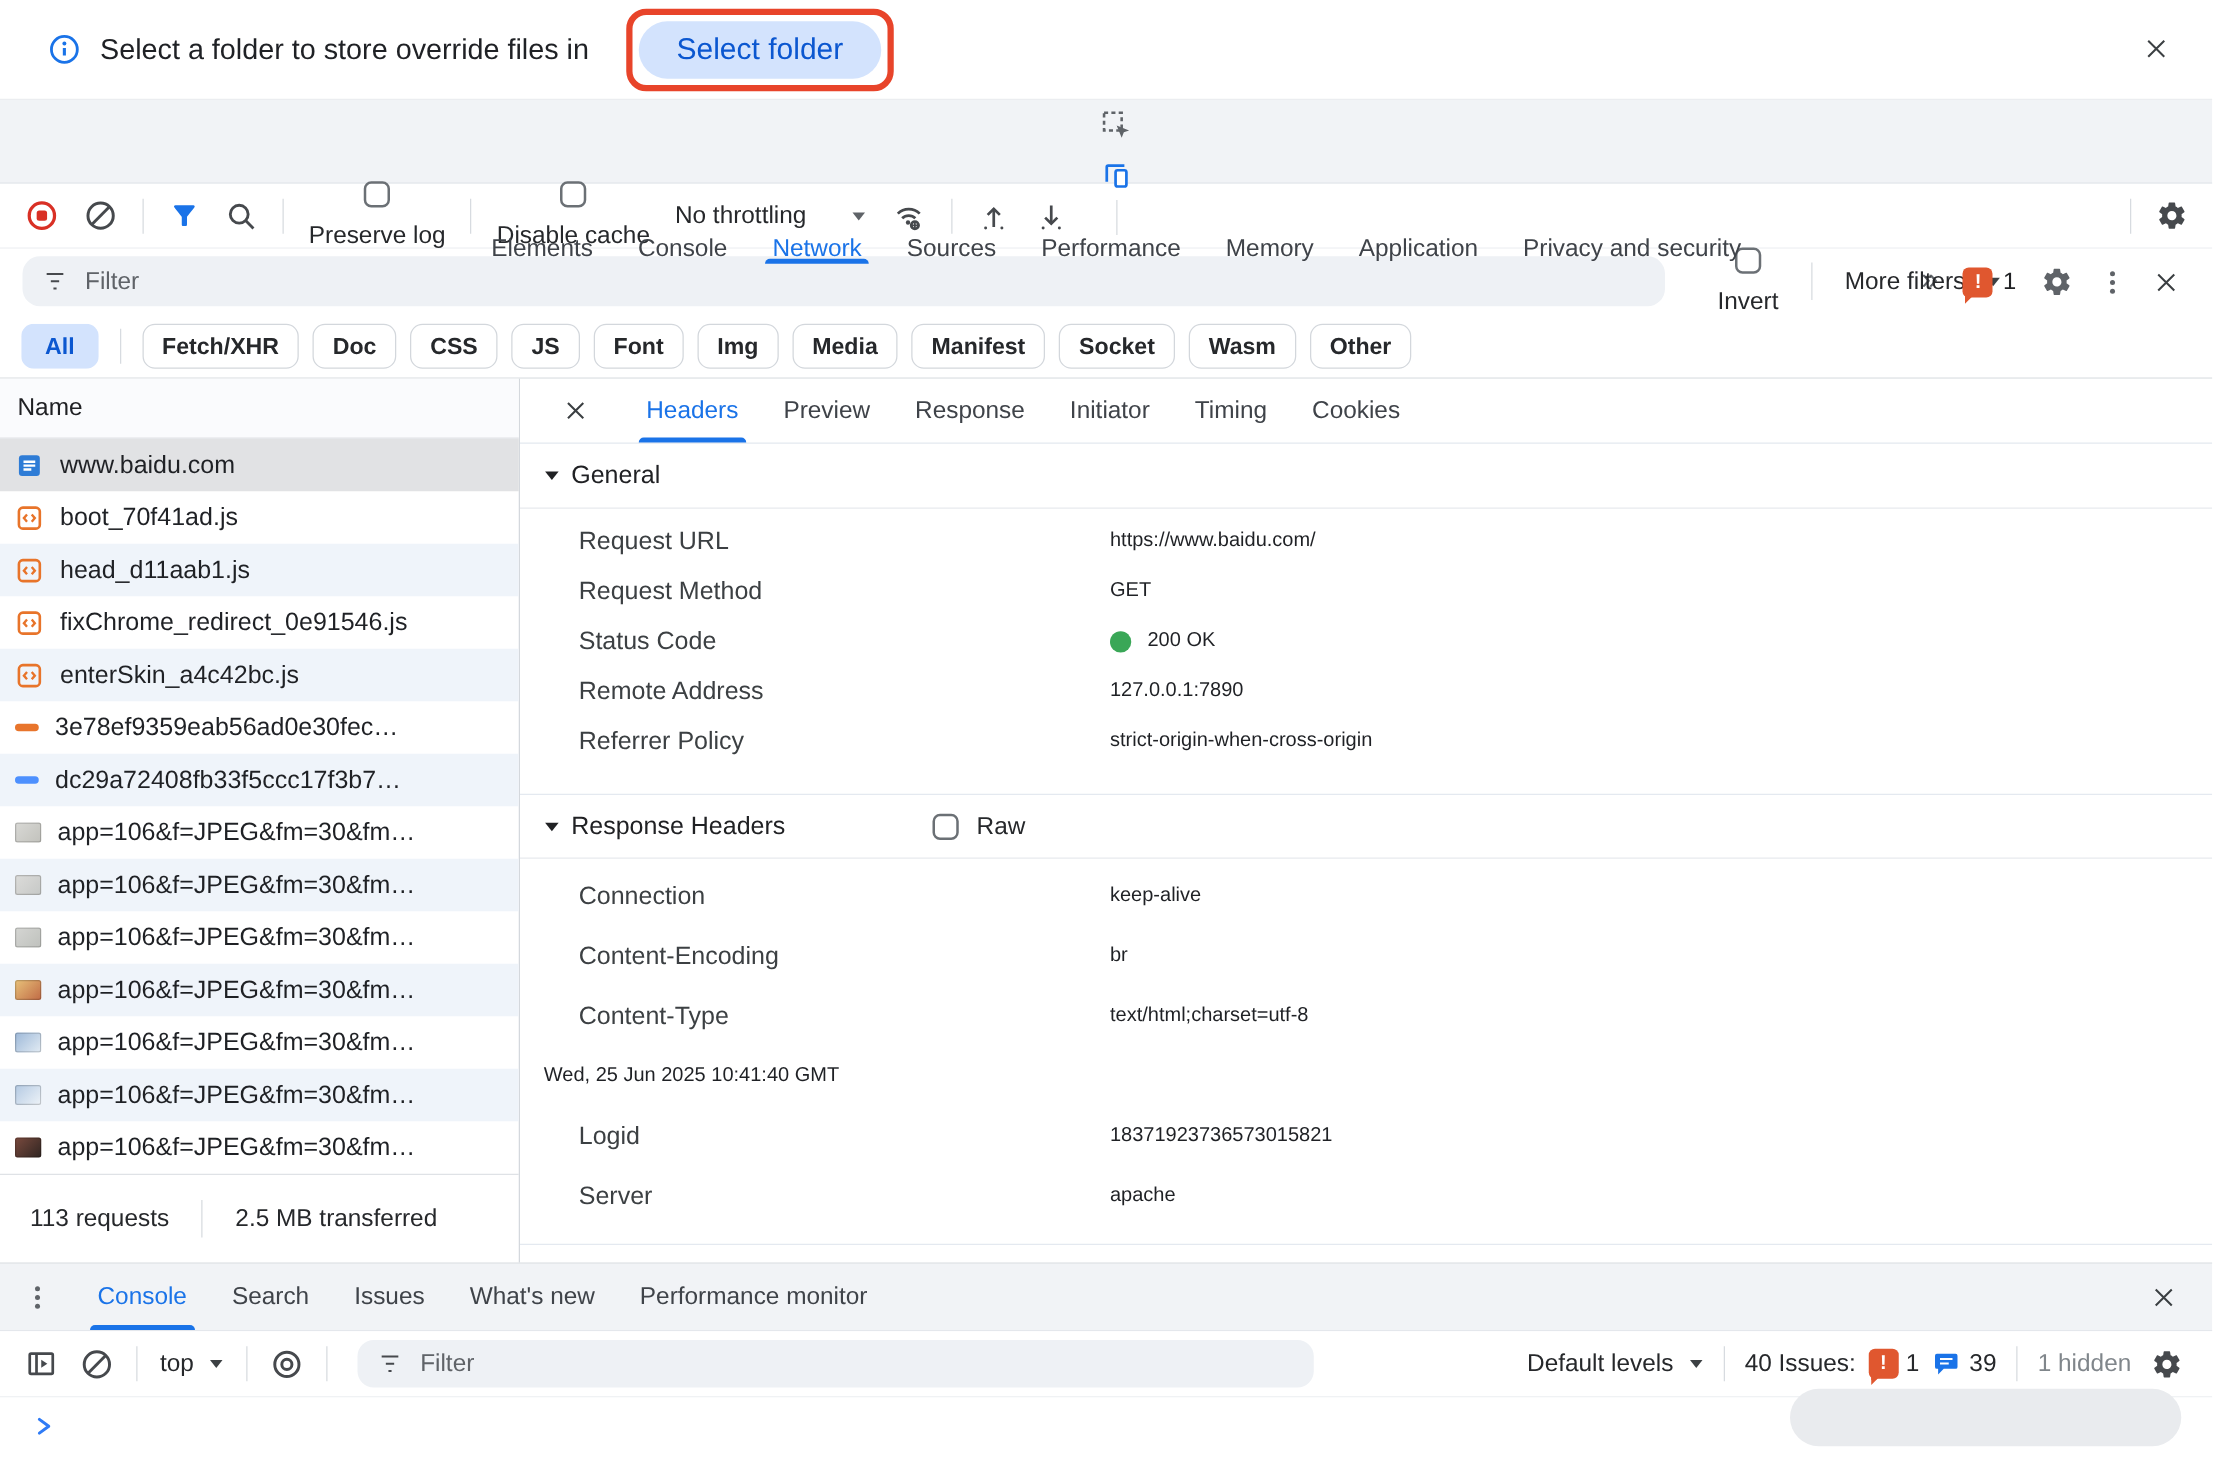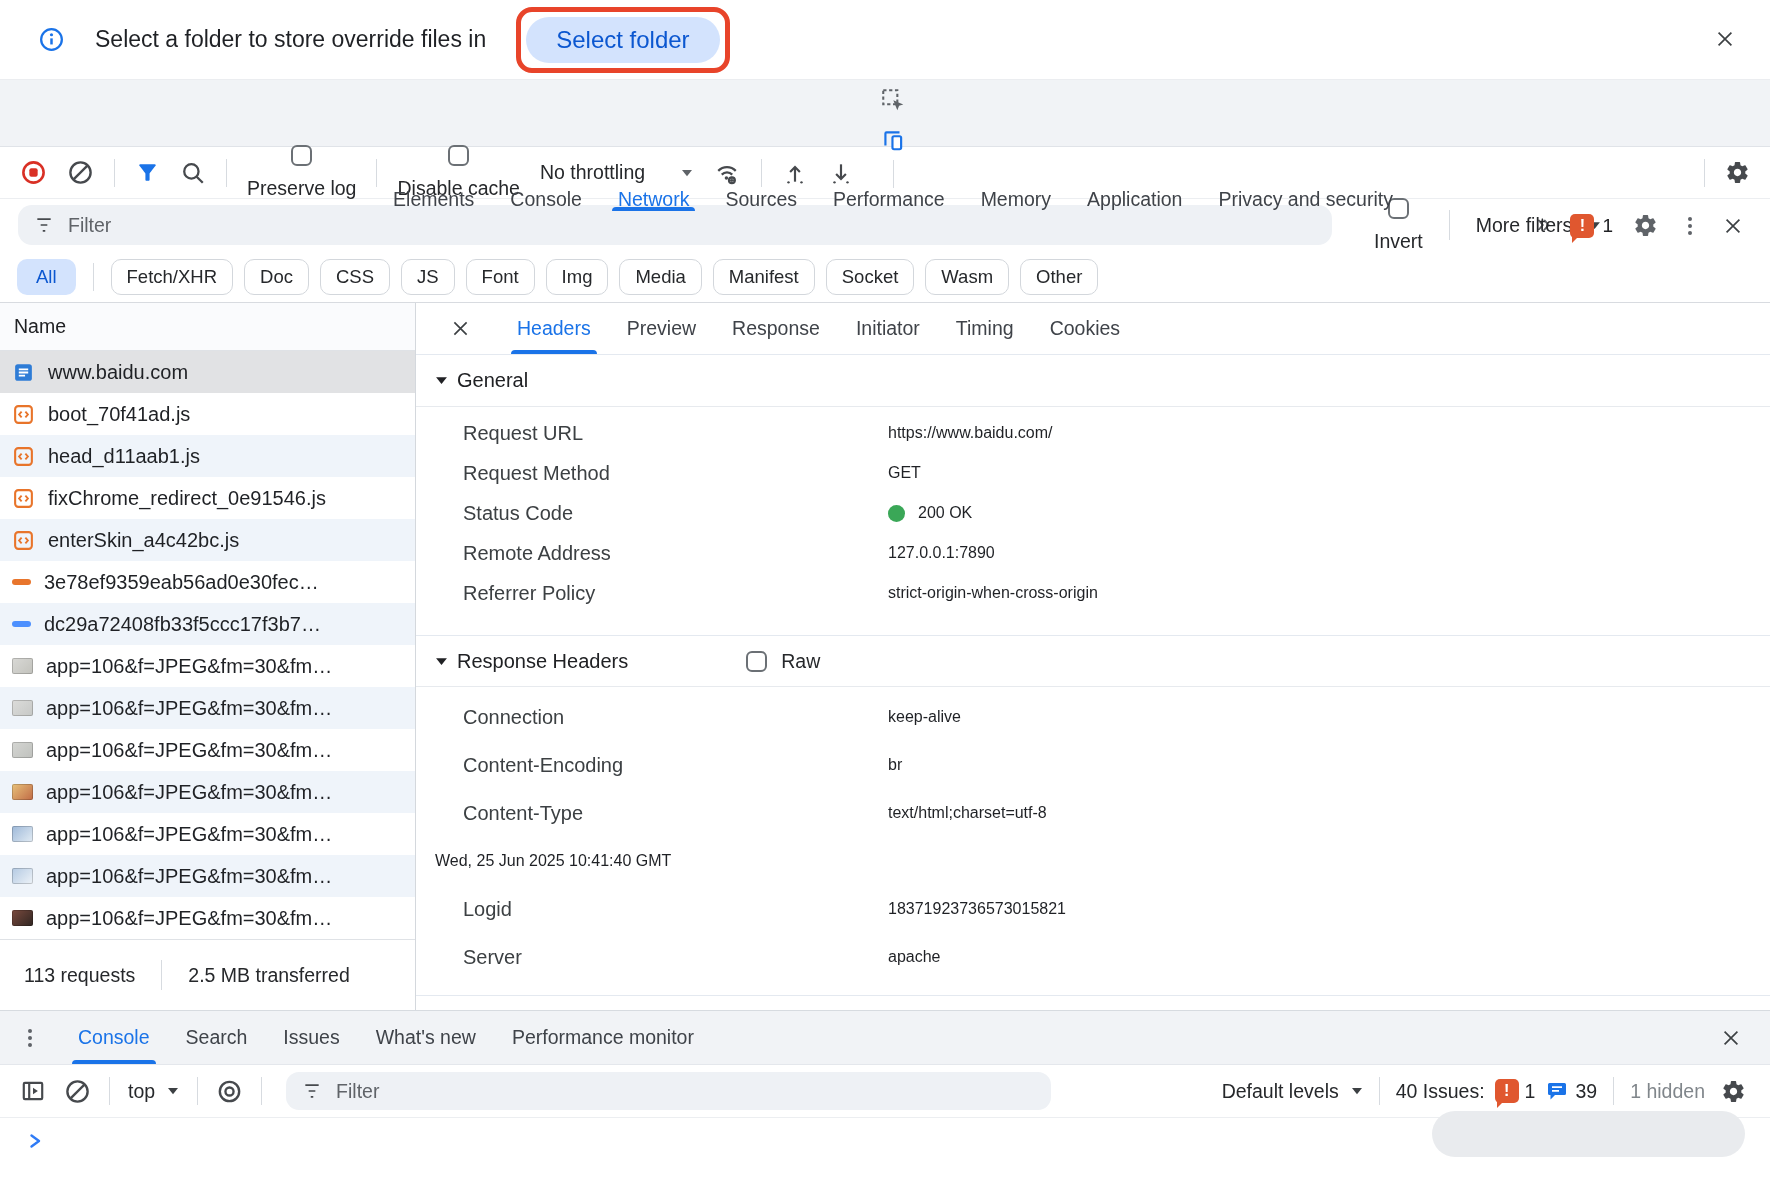--- a/index.html
+++ b/index.html
@@ -4,21 +4,21 @@
 <style>
   html,body{margin:0;padding:0;background:#fff;}
   *{box-sizing:border-box;}
   .screen{position:relative;width:1770px;height:1180px;background:#fff;overflow:hidden;
     font-family:"Liberation Sans","DejaVu Sans",sans-serif;color:#202124;}
   svg{display:block;}
   .divider{width:1px;background:#d7dbe0;align-self:center;flex:none;}
 
   
   .infobar{height:80px;display:flex;align-items:center;padding-left:38px;background:#fff;border-bottom:1px solid #ebedf0;position:relative;}
-  .infobar .msg{margin-left:30px;font-size:23px;color:#1f2125;}
+  .infobar .msg{margin-left:15px;font-size:23px;color:#1f2125;}
   .red-box{margin-left:30px;border:5px solid #e8442a;border-radius:16px;padding:5px;display:flex;align-items:center;}
   .pill-btn{background:#d3e3fd;color:#0b57d0;font-size:24px;font-weight:500;border:none;border-radius:24px;height:46px;padding:0 30px;cursor:pointer;}
   .infobar .close{position:absolute;right:34px;top:28px;}
 
   
   .tabbar{height:67px;background:#f1f3f6;display:flex;align-items:center;border-bottom:1px solid #e0e3e8;padding-left:16px;flex-direction:column;}
   .tb-icon{width:40px;height:40px;display:flex;align-items:center;justify-content:center;flex:none;}
   .tabbar .divider{height:26px;margin:0 8px;}
   .tabs{display:flex;height:100%;}
   .tab{position:relative;display:flex;align-items:center;padding:0 18px;font-size:19.5px;color:#3f4349;cursor:pointer;white-space:nowrap;}
@@ -45,21 +45,21 @@
   .filter-pill{width:1314px;height:40px;background:#eef1f5;border-radius:14px;display:flex;align-items:center;padding:0 16px;gap:12px;flex:none;}
   .filter-pill input{border:none;outline:none;background:transparent;font-size:19.5px;color:#202124;flex:1;font-family:inherit;}
   .filter-pill input::placeholder{color:#5f6368;}
   .filter-row .invert{margin-left:42px;}
   .filter-row .divider{height:30px;margin:0 26px;}
   .more-filters{display:flex;align-items:center;gap:16px;cursor:pointer;}
   .more-filters .lbl{font-size:19.5px;color:#26282b;}
 
   
   .chips-row{height:52px;background:#fff;border-bottom:1px solid #d8dbe0;display:flex;align-items:center;padding-left:17px;gap:11px;}
-  .chip{height:36px;display:flex;align-items:center;padding:0 15px;border:1.5px solid #d3d7dc;border-radius:10px;font-size:18.5px;color:#26282b;cursor:pointer;white-space:nowrap;background:#fff;}
+  .chip{height:36px;display:flex;align-items:center;padding:0 15px;border:1.5px solid #d3d7dc;border-radius:10px;font-size:18.5px;color:#26282b;cursor:pointer;white-space:nowrap;background:#fff;font-weight:bold;}
   .chip.all{background:#d3e3fd;border-color:transparent;color:#0b57d0;padding:0 18px;}
   .chips-row .divider{height:28px;margin:0 6px;}
 
   
   .content{height:707px;display:flex;}
   .left-panel{width:416px;flex:none;border-right:1px solid #d4d8dd;display:flex;flex-direction:column;background:#fff;}
   .name-header{height:48px;border-bottom:1px solid #dfe2e6;display:flex;align-items:center;padding-left:14px;font-size:19.5px;color:#202124;background:#fafbfd;}
   .req-list{flex:none;}
   .req-row{height:42px;display:flex;align-items:center;padding-left:12px;gap:13px;font-size:20px;color:#1f2125;cursor:pointer;white-space:nowrap;overflow:hidden;}
   .req-row:nth-child(odd){background:#eff4fa;}

